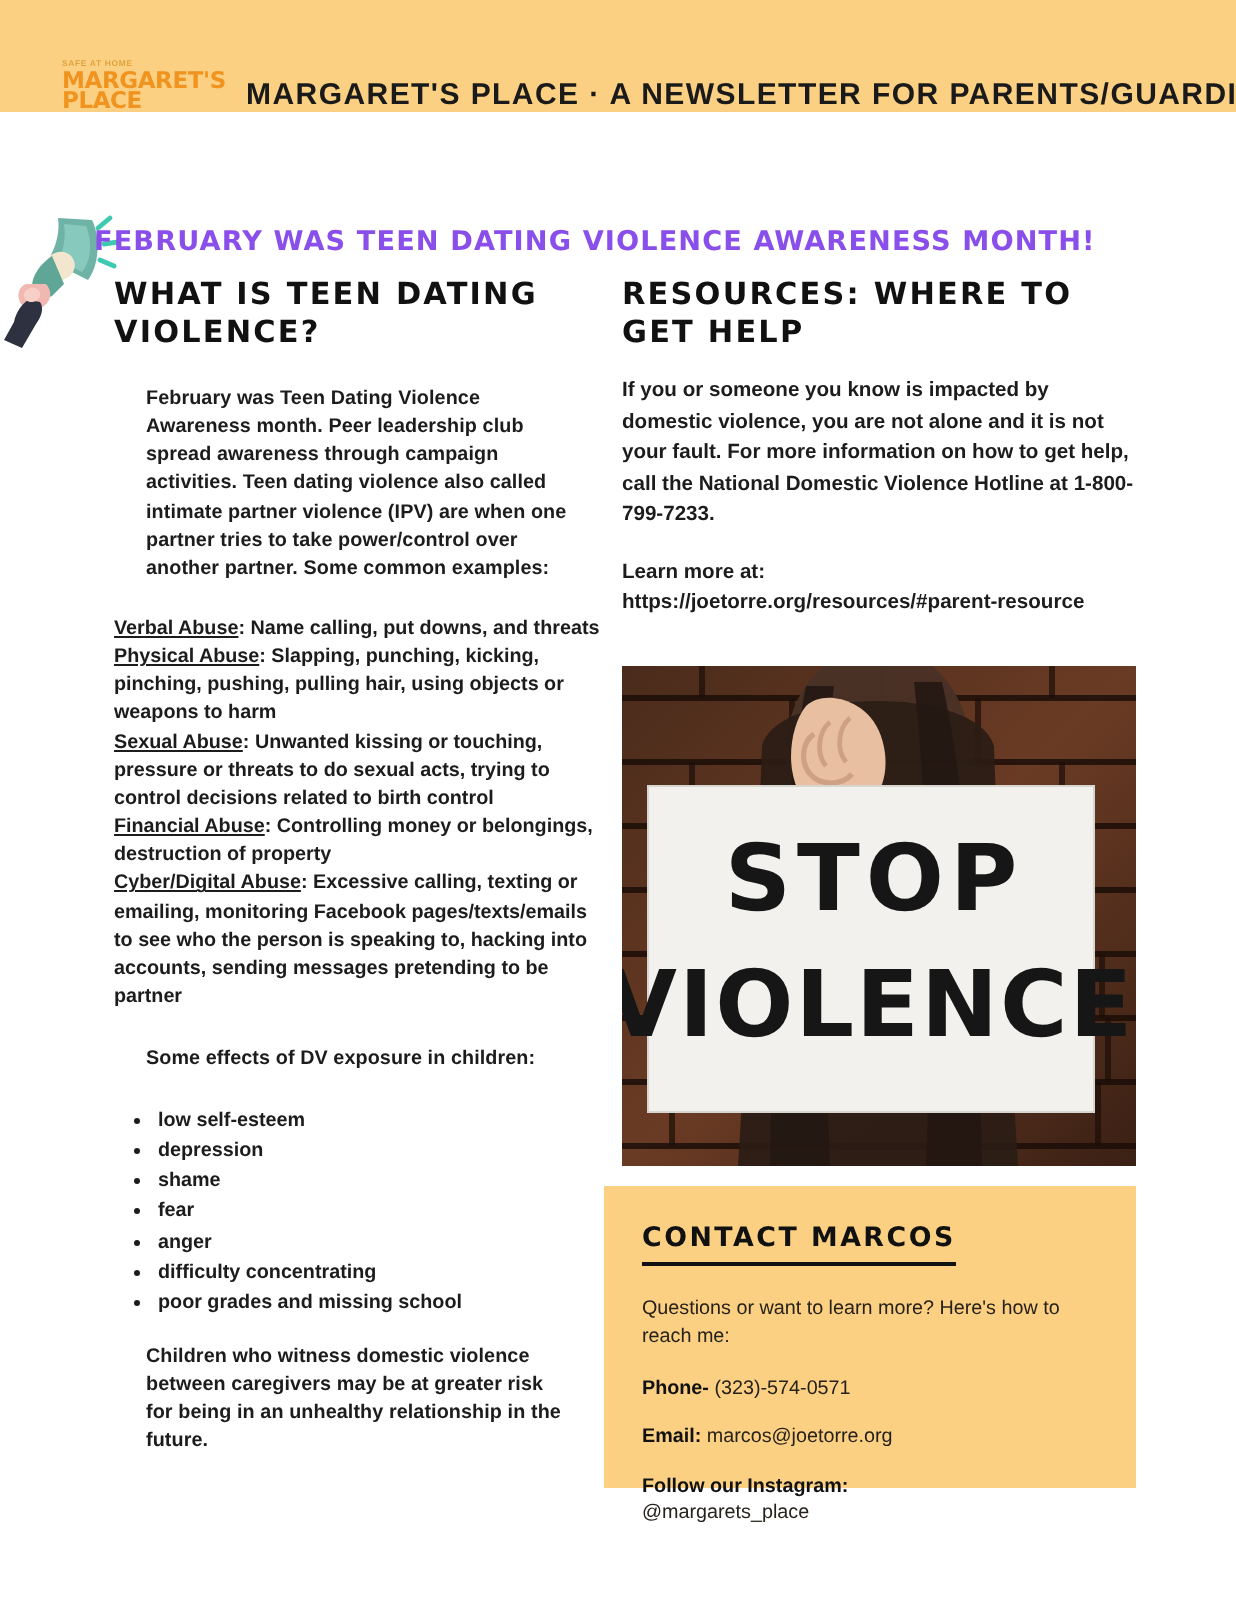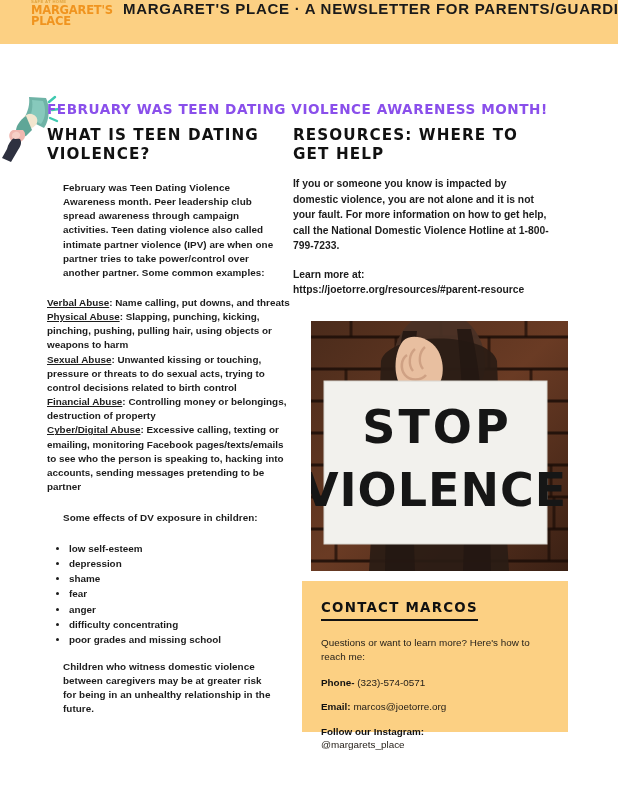--- a/index.html
+++ b/index.html
@@ -12,24 +12,24 @@
     height: 800px;
     overflow: hidden;
     background: #ffffff;
     font-family: "Liberation Sans", sans-serif;
     color: #111111;
     position: relative;
   }
 
   
   .header-band {
-    height: 44px;
+    height: 56px;
     background: #FCD083;
     display: flex;
-    align-items: flex-start;
+    align-items: flex-end;
     position: relative;
   }
   .brand-logo {
     width: 78px;
     margin-left: 31px;
     display: flex;
     flex-direction: column;
     justify-content: center;
     line-height: 1;
   }
@@ -86,26 +86,26 @@
   }
 
   .columns {
     position: absolute;
     top: 82px;
     left: 0;
     width: 618px;
   }
   .col-left {
     position: absolute;
-    left: 47px;
+    left: 57px;
     width: 243px;
   }
   .col-right {
     position: absolute;
-    left: 293px;
+    left: 311px;
     width: 258px;
   }
 
   h2.section-title {
     margin: 0 0 11px 0;
     font-size: 15.2px;
     line-height: 1.28;
     font-weight: 900;
     letter-spacing: 1.1px;
     color: #111111;

